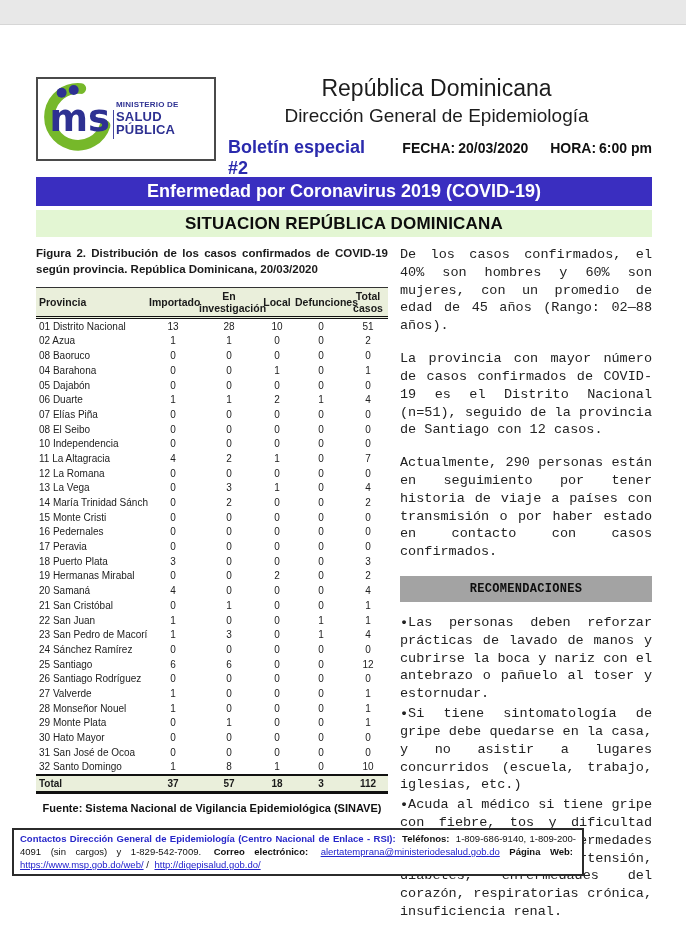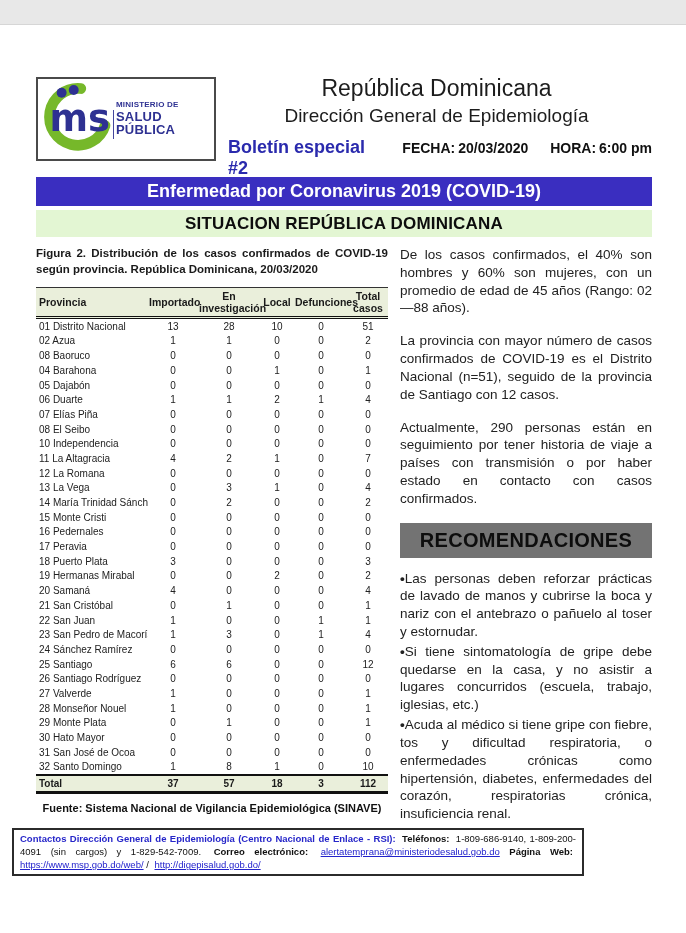--- a/index.html
+++ b/index.html
@@ -25,42 +25,42 @@
   .datetime .lbl { margin-right:3px; }
   .datetime .sp { display:inline-block; width:18px; }
 
   
   .banner-main { position:absolute; top:177px; left:36px; width:616px; height:29px; background:#3a2ec0; color:#fff; font-size:18px; font-weight:bold; display:flex; align-items:center; justify-content:center; }
   .banner-sub { position:absolute; top:210px; left:36px; width:616px; height:27px; background:#e3f6d3; color:#0d0d0d; font-size:17px; font-weight:bold; display:flex; align-items:center; justify-content:center; letter-spacing:.2px; }
 
   
   .main { position:absolute; top:246px; left:36px; width:616px; display:flex; }
   .col-left { width:352px; flex:0 0 352px; }
-  .col-right { flex:1; margin-left:12px; }
+  .col-right { flex:1; margin-left:12px;font-family:Liberation Mono, monospace; }
 
   .fig-caption { font-size:11.5px; font-weight:bold; text-align:justify; line-height:1.35; color:#1a1a1a; }
 
   table.cases { width:352px; border-collapse:collapse; table-layout:fixed; margin-top:10px; font-size:10px; }
   table.cases col.c0 { width:112px; }
   table.cases col.c1 { width:50px; }
   table.cases col.c2 { width:62px; }
   table.cases col.c3 { width:34px; }
   table.cases col.c4 { width:54px; }
   table.cases col.c5 { width:40px; }
   table.cases thead th { background:#eaefdb; font-weight:bold; font-size:10.5px; padding:2px 1px; border-top:1px solid #333; border-bottom:3px double #111; line-height:1.15; }
   table.cases thead th:first-child { text-align:left; padding-left:3px; }
   table.cases tbody td { padding:1.6px 2px; text-align:center; color:#222; line-height:1.15; }
   table.cases tbody td:first-child { text-align:left; padding-left:3px; white-space:nowrap; overflow:hidden; }
   table.cases tfoot td { background:#eaefdb; font-weight:bold; padding:2px 2px; text-align:center; border-top:2px solid #111; border-bottom:3px solid #111; }
   table.cases tfoot td:first-child { text-align:left; padding-left:3px; }
 
   .fuente { margin-top:8px; font-size:11px; font-weight:bold; text-align:center; color:#111; }
 
   .para { font-size:13.5px; text-align:justify; line-height:1.32; color:#222; margin-bottom:15px; }
-  .reco-title { display:block; background:#737373; color:#0d0d0d; font-size:20px; font-weight:bold; text-align:center; padding:6px 4px; margin:14px 0 12px 0; letter-spacing:.3px; }
+  .reco-title { display:block; background:#a3a3a3; color:#0d0d0d; font-size:12px; font-weight:bold; text-align:center; padding:6px 4px; margin:14px 0 12px 0; letter-spacing:.3px; }
   ul.reco-list { list-style:none; }
   ul.reco-list li { font-size:13.5px; text-align:justify; line-height:1.32; color:#222; margin-bottom:2px; }
   ul.reco-list li::before { content:"\2022 "; font-weight:bold; }
 
   
   .footer-box { position:absolute; top:828px; left:12px; width:572px; border:2px solid #2b2b2b; background:#fff; padding:2px 6px 3px 6px; font-size:9.5px; line-height:1.38; text-align:justify; color:#111; }
   .footer-box .lead { color:#2626c9; font-weight:bold; }
   .footer-box .blbl { font-weight:bold; }
   .footer-box a, .footer-box .link { color:#2222cc; text-decoration:underline; }
   .footer-box span { margin-right:3px; }

